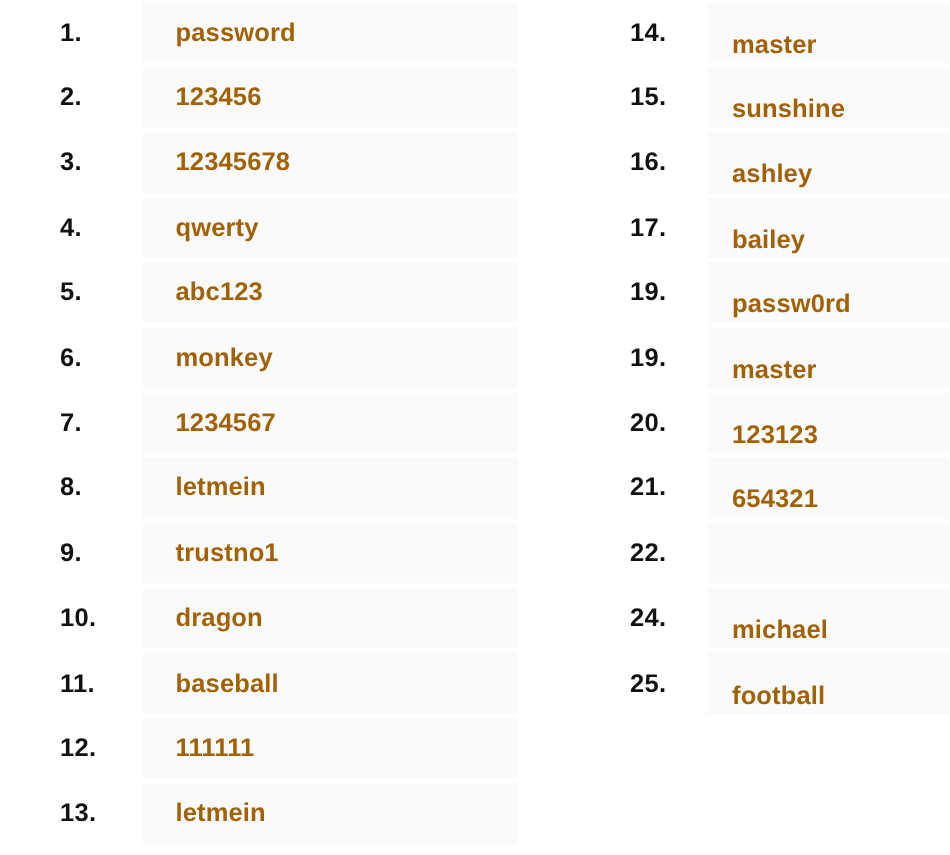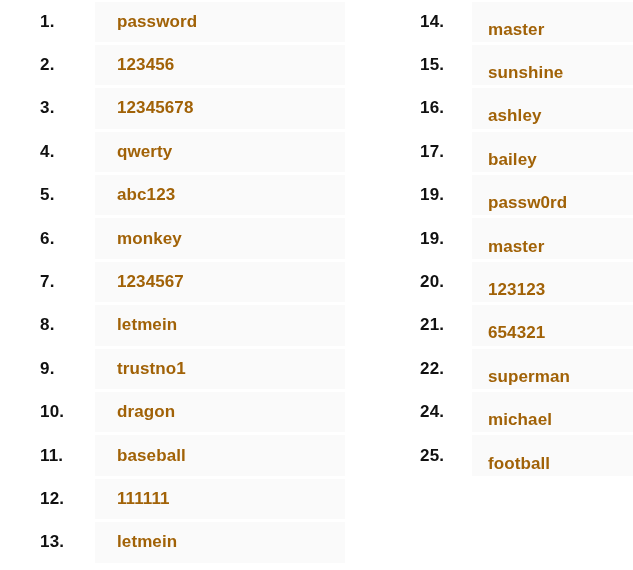--- a/index.html
+++ b/index.html
@@ -230,21 +230,20 @@
         <div class="row-band"></div>
         <div class="row-inner">
           <span class="rank">21.</span>
           <span class="password">654321</span>
         </div>
       </div>
       <div class="row">
         <div class="row-band"></div>
         <div class="row-inner">
           <span class="rank">22.</span>
-          <span class="password">superman</span>
         </div>
       </div>
       <div class="row">
         <div class="row-band"></div>
         <div class="row-inner">
           <span class="rank">24.</span>
           <span class="password">michael</span>
         </div>
       </div>
       <div class="row">

